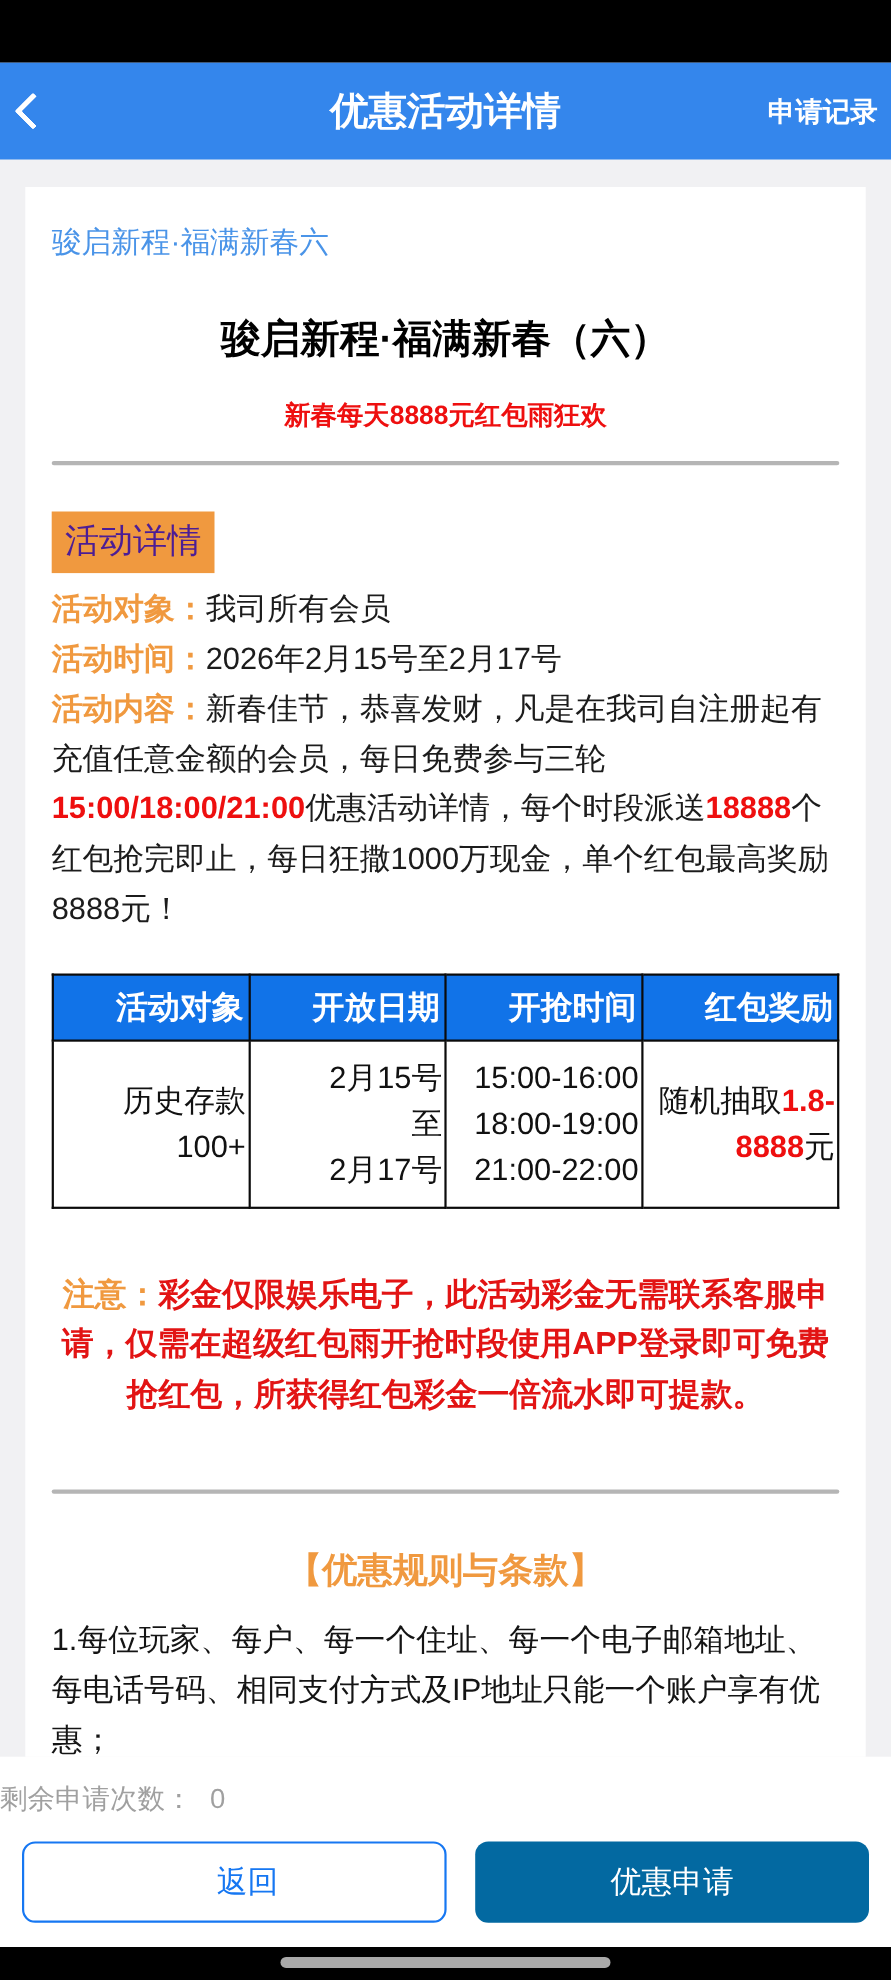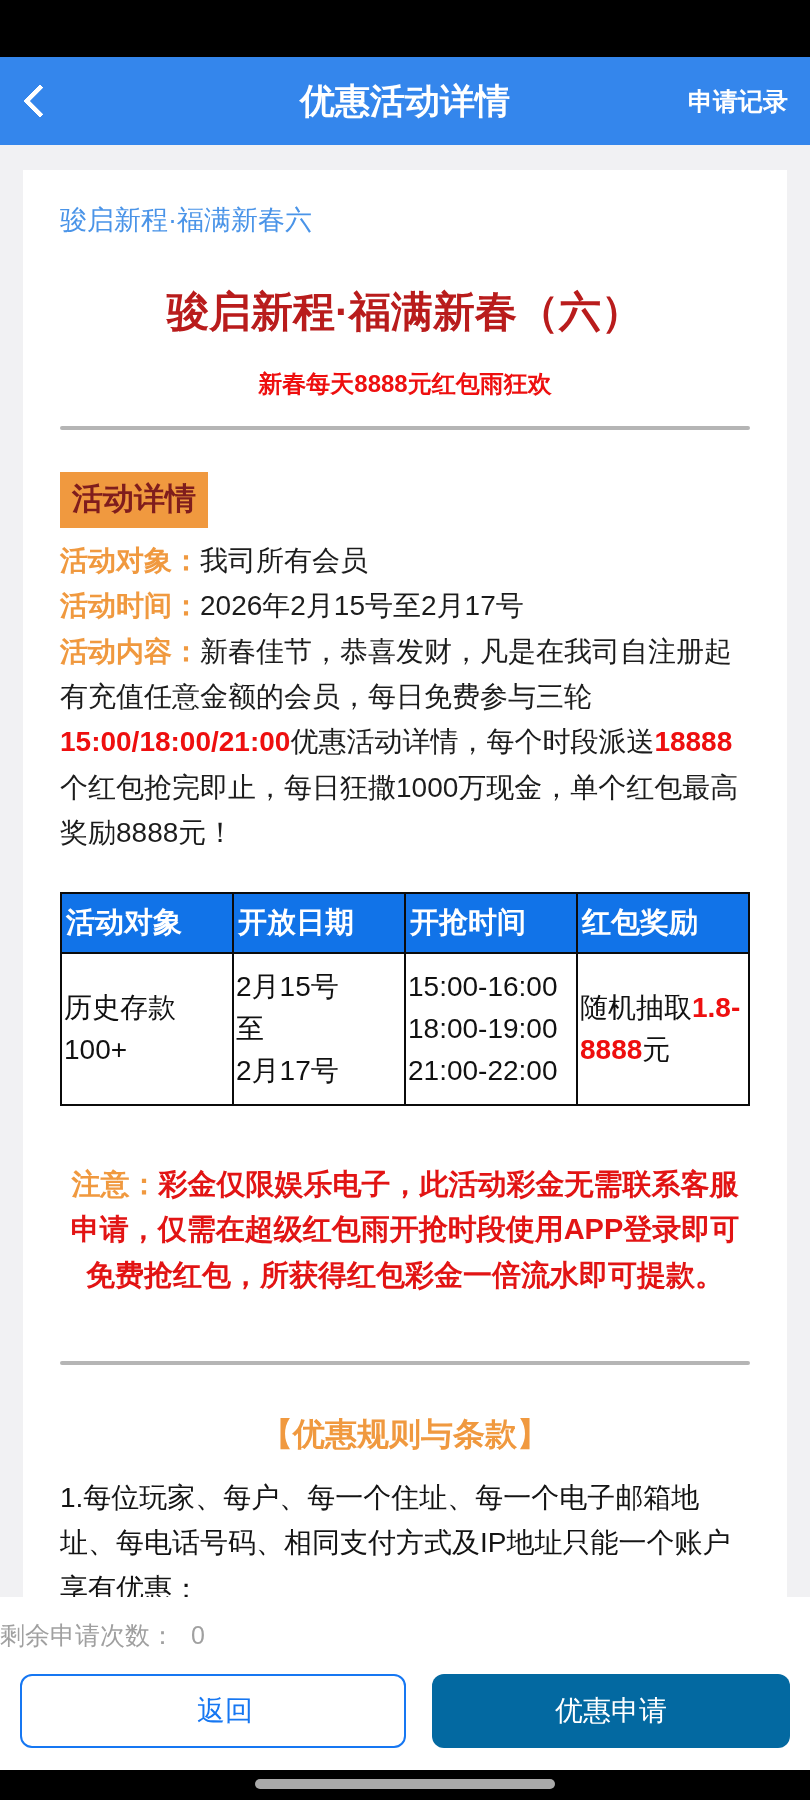--- a/index.html
+++ b/index.html
@@ -8,51 +8,51 @@
   .screen {
     width: 810px; height: 1800px; margin: 0 auto;
     background: #f1f1f3; display: flex; flex-direction: column;
     overflow: hidden; position: relative;
   }
   
   .status-bar { height: 57px; background: #000; flex: 0 0 auto; }
   
   .app-header {
     height: 88px; flex: 0 0 auto; background: #3486ec;
-    display: flex; align-items: center; padding: 0 22px; position: relative;
+    display: flex; align-items: center; padding: 0 12px; position: relative;
   }
   .back-btn { width: 60px; height: 60px; display:flex; align-items:center; cursor:pointer; }
   .chevron-left {
     width: 24px; height: 24px; margin-left: 6px;
     border-left: 5px solid #fff; border-bottom: 5px solid #fff;
     transform: rotate(45deg); border-radius: 2px;
   }
   .app-title {
     position: absolute; left: 50%; transform: translateX(-50%);
     color: #fff; font-size: 35px; font-weight: 700; white-space: nowrap;
   }
   .app-action { margin-left: auto; color: #fff; font-size: 25px; font-weight: 700; cursor:pointer; }
   
   .content { flex: 1 1 auto; overflow: hidden; padding: 25px 23px 0; background:#f1f1f3; }
-  .card { background: #fff; padding: 32px 37px 40px; min-height: 1500px; }
+  .card { background: #fff; padding: 32px 24px 40px; min-height: 1500px; }
   .crumb { color: #4a94e8; font-size: 27px; font-weight: 500; text-decoration: none; display:inline-block; cursor:pointer; }
-  .promo-title { margin-top: 46px; text-align: center; font-size: 42px; font-weight: 700; color: #b91c1c; }
+  .promo-title { margin-top: 46px; text-align: center; font-size: 36px; font-weight: 700; color: #000000; }
   .promo-subtitle { margin-top: 28px; text-align: center; font-size: 24px; font-weight: 700; color: #ee0f0f; }
   .divider { border: none; height: 4px; background: #b5b5b5; border-radius: 2px; margin-top: 26px; }
   .divider.second { margin-top: 62px; }
   .badge {
-    display: inline-block; margin-top: 42px; background: #f0993f; color: #7f1d1d;
-    font-size: 31px; font-weight: 700; padding: 6px 12px 8px;
+    display: inline-block; margin-top: 42px; background: #f0993f; color: #4c1d95;
+    font-size: 31px; font-weight: 400; padding: 6px 12px 8px;
   }
   .info { margin-top: 10px; font-size: 28px; line-height: 1.62; color: #1c1c1c; }
   .info p { margin: 0; }
   .orange-b { color: #f0993f; font-weight: 700; }
   .red-b { color: #ee0f0f; font-weight: 700; }
   
-  .schedule-table { width: 100%; margin-top: 36px; border-collapse: collapse; text-align: left; table-layout: fixed; }
+  .schedule-table { width: 100%; margin-top: 36px; border-collapse: collapse; text-align: right; table-layout: fixed; }
   .schedule-table th {
     background: #1173e8; color: #fff; font-size: 29px; font-weight: 700;
     padding: 9px 4px; border: 2px solid #0b0b0b;
   }
   .schedule-table td {
     font-size: 28px; color: #111; padding: 12px 2px; border: 2px solid #0b0b0b; line-height: 1.5;
   }
   
   .notice { margin: 56px 4px 0; text-align: center; font-size: 29px; font-weight: 700; line-height: 1.58; color: #e21414; }
   .notice .orange-b { font-size: 29px; }

